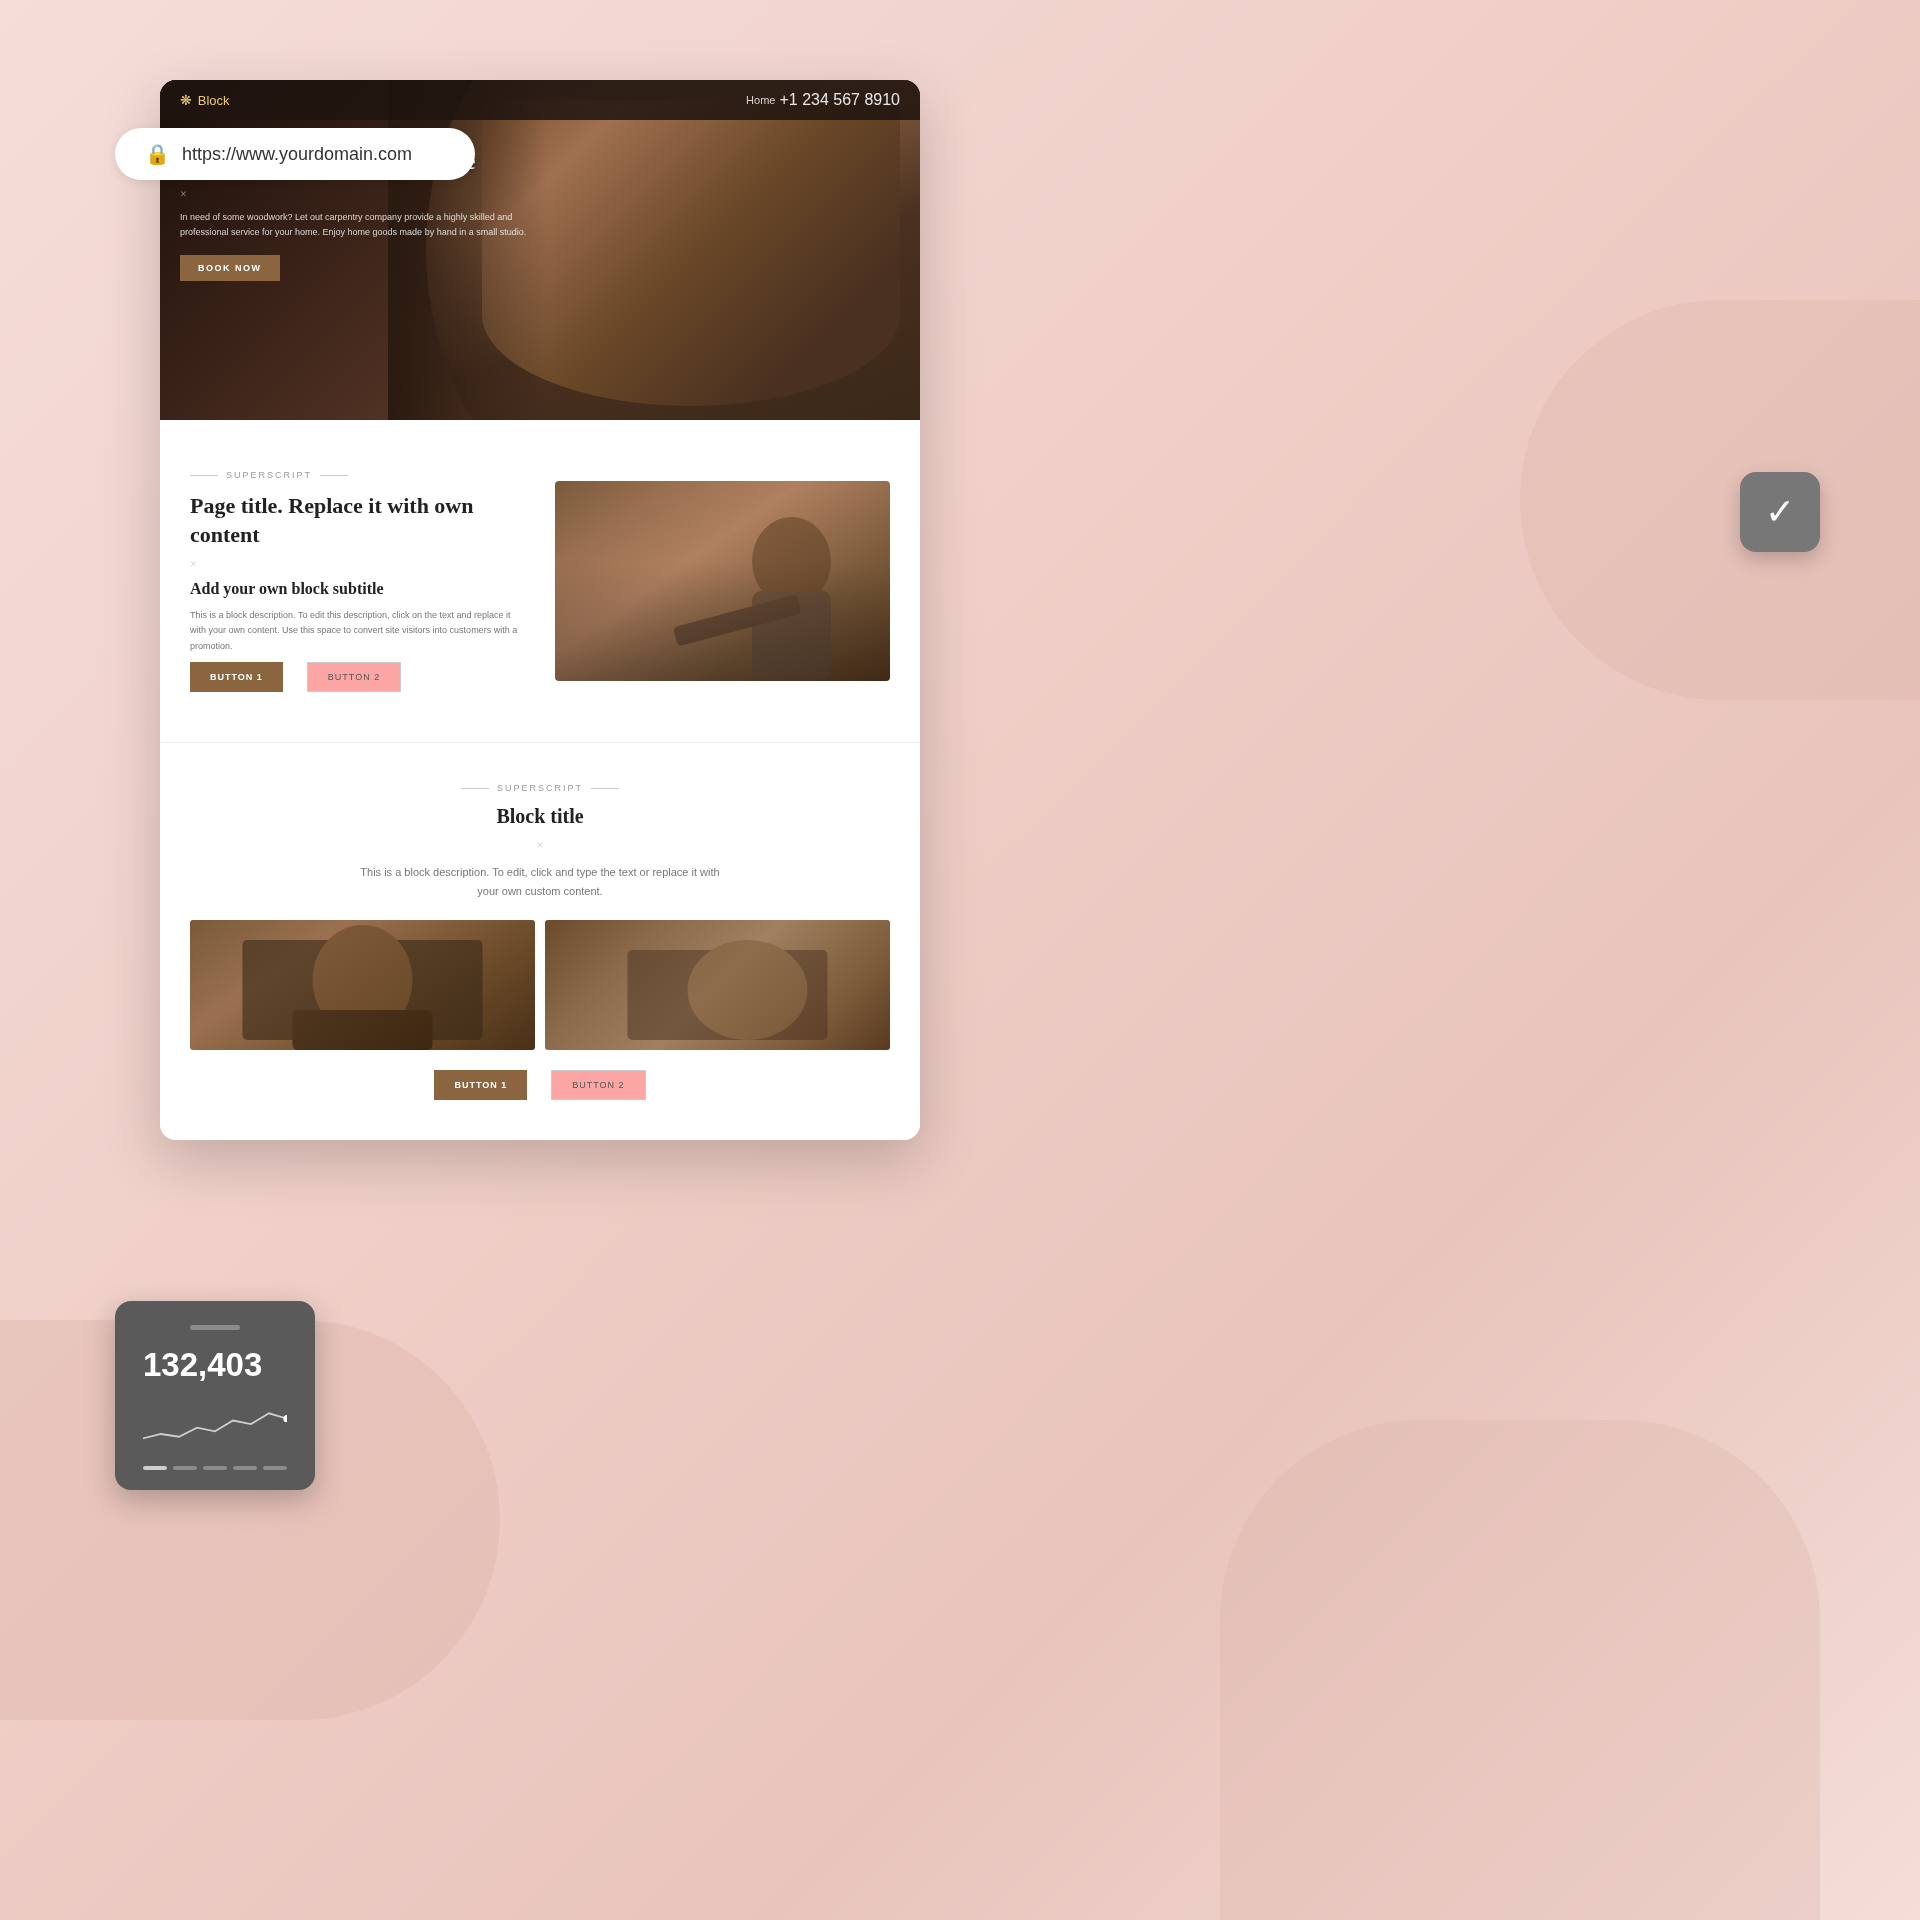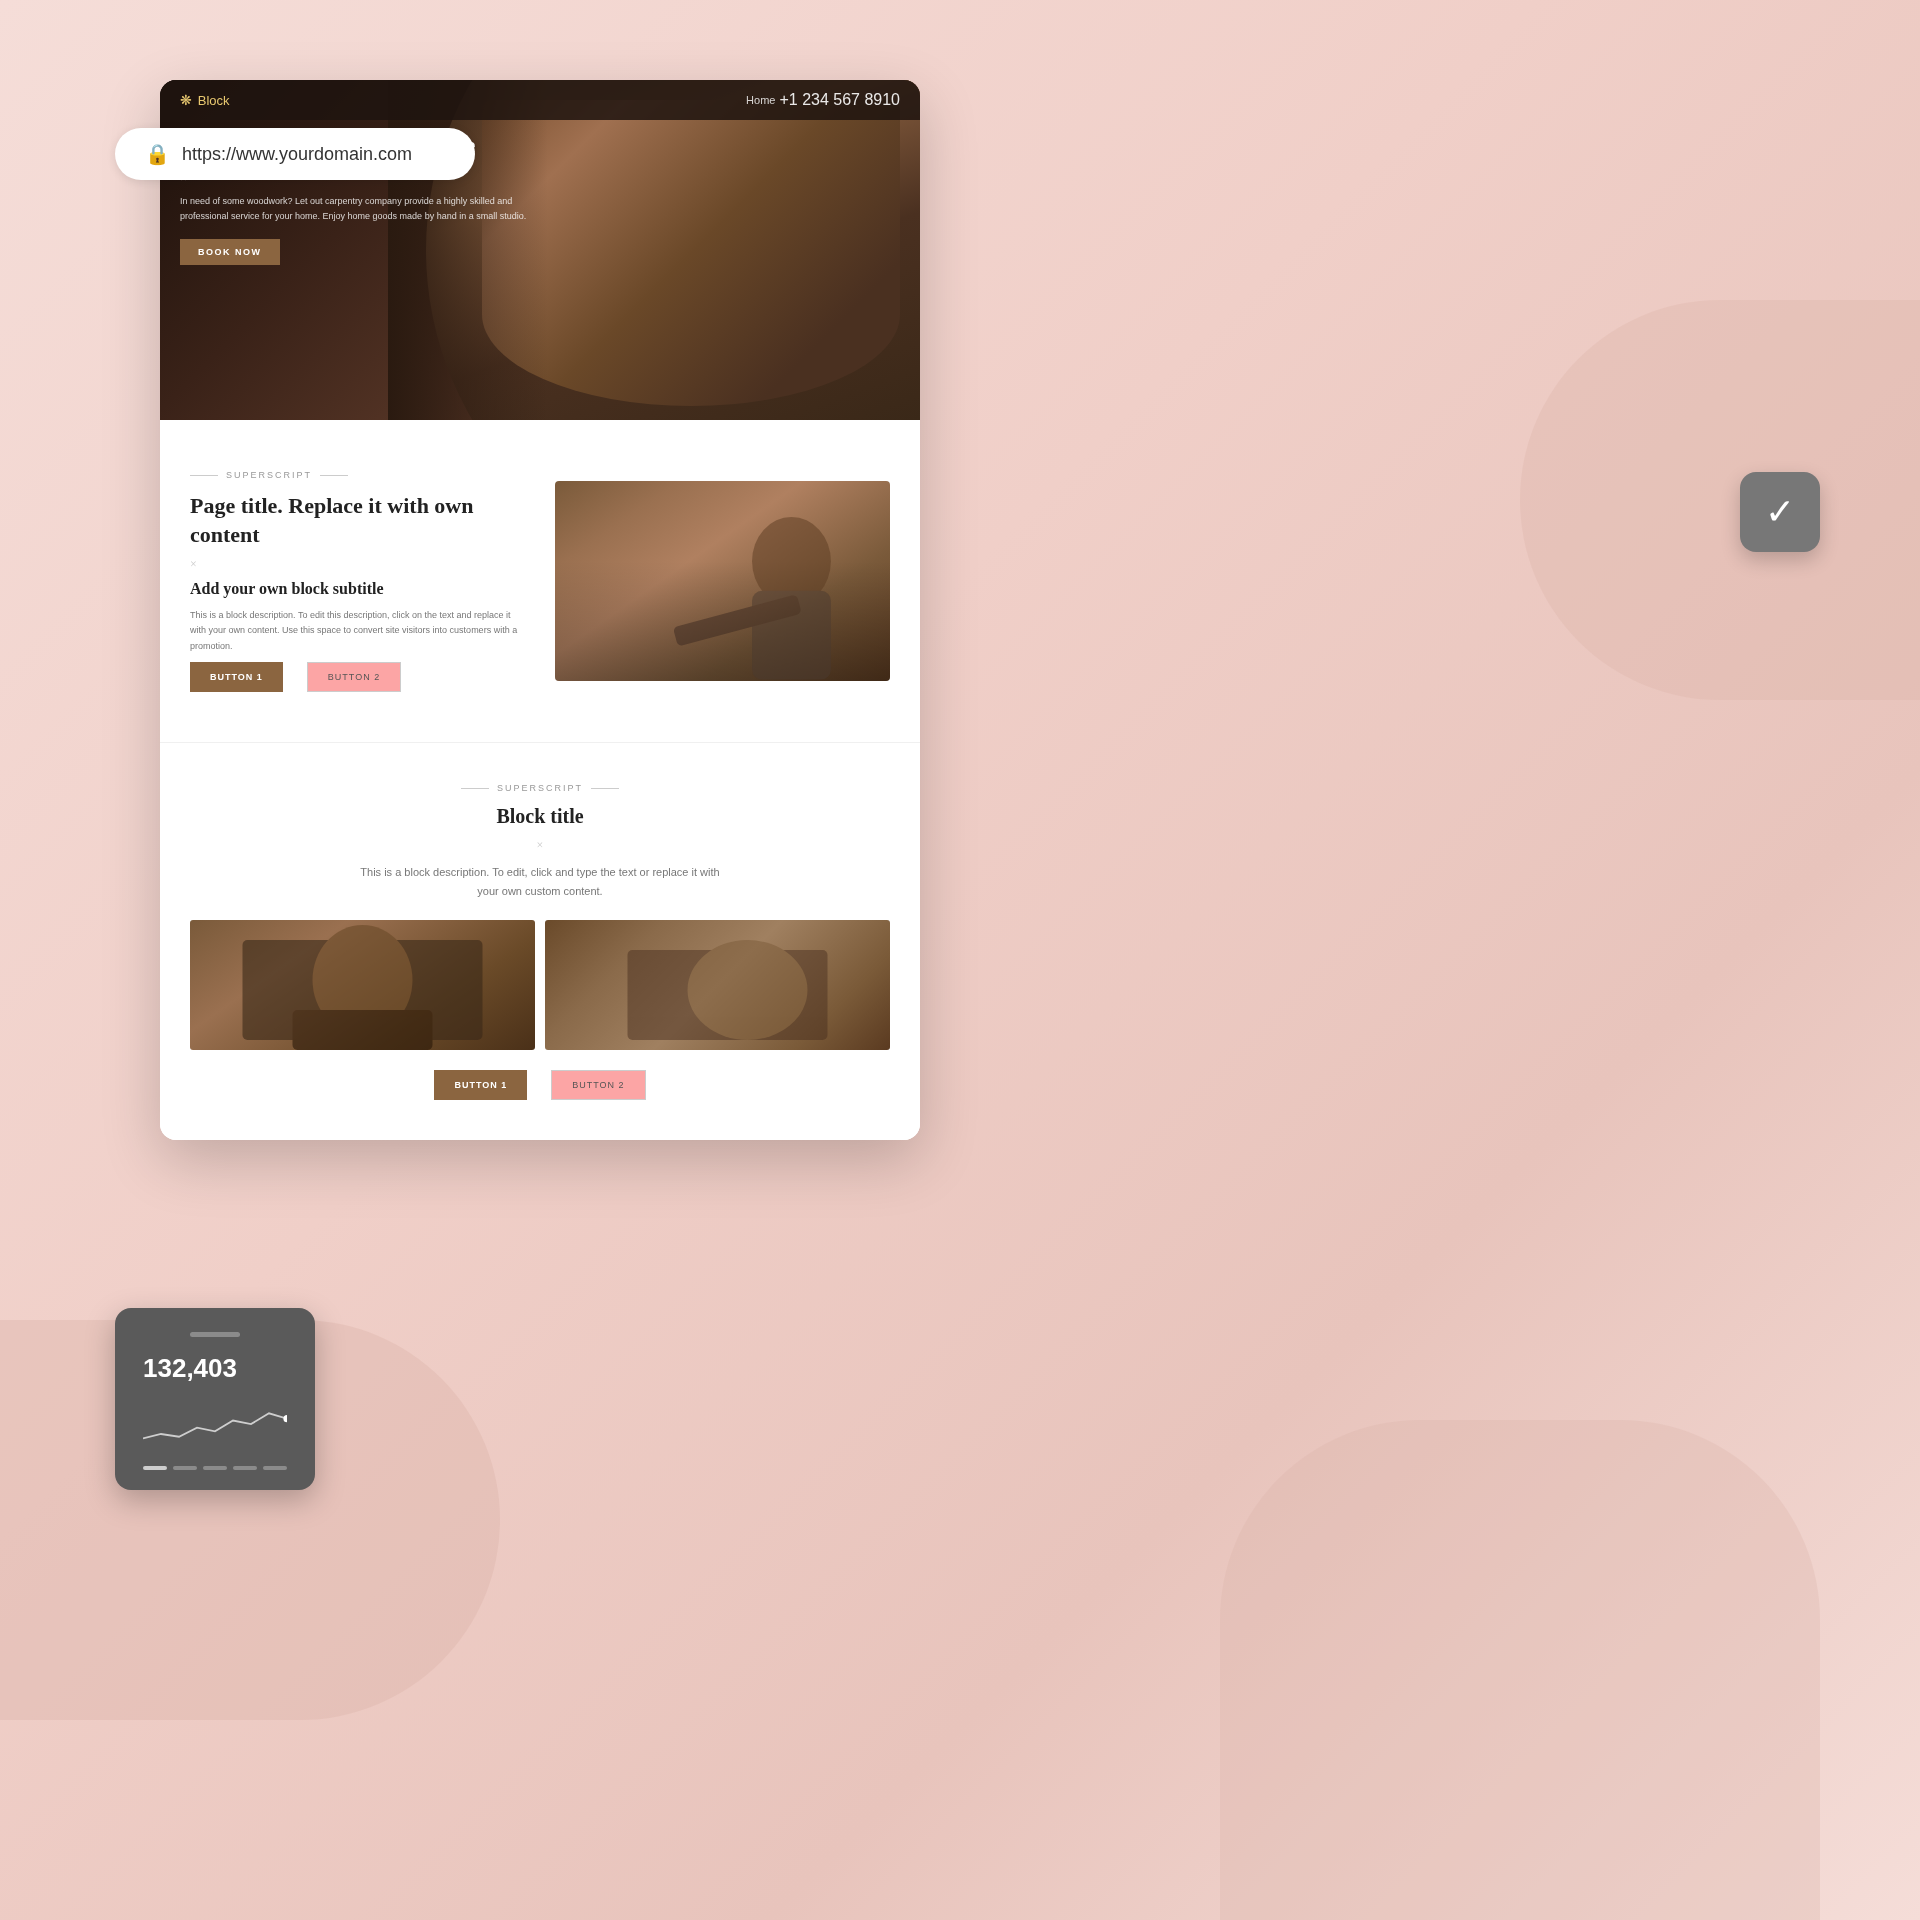--- a/index.html
+++ b/index.html
@@ -157,21 +157,21 @@
     .nav-phone {
       color: rgba(255,255,255,0.9);
       font-size: 16px;
       font-family: Arial, sans-serif;
     }
 
     
     .hero-content {
       position: absolute;
       left: 20px;
-      top: 50px;
+      top: 66px;
       width: 46%;
       z-index: 5;
     }
     .hero-title {
       color: white;
       font-size: 24px;
       font-weight: bold;
       line-height: 1.3;
       margin-bottom: 10px;
       text-shadow: 0 2px 4px rgba(0,0,0,0.5);
@@ -365,21 +365,21 @@
     }
     .stats-drag-handle {
       width: 50px;
       height: 5px;
       background: rgba(255,255,255,0.3);
       border-radius: 3px;
       margin: 0 auto 16px;
     }
     .stats-number {
       color: white;
-      font-size: 26px;
+      font-size: 33px;
       font-weight: bold;
       font-family: Arial, sans-serif;
       margin-bottom: 16px;
     }
     .stats-chart {
       width: 100%;
       height: 50px;
     }
     .stats-dots {
       display: flex;

